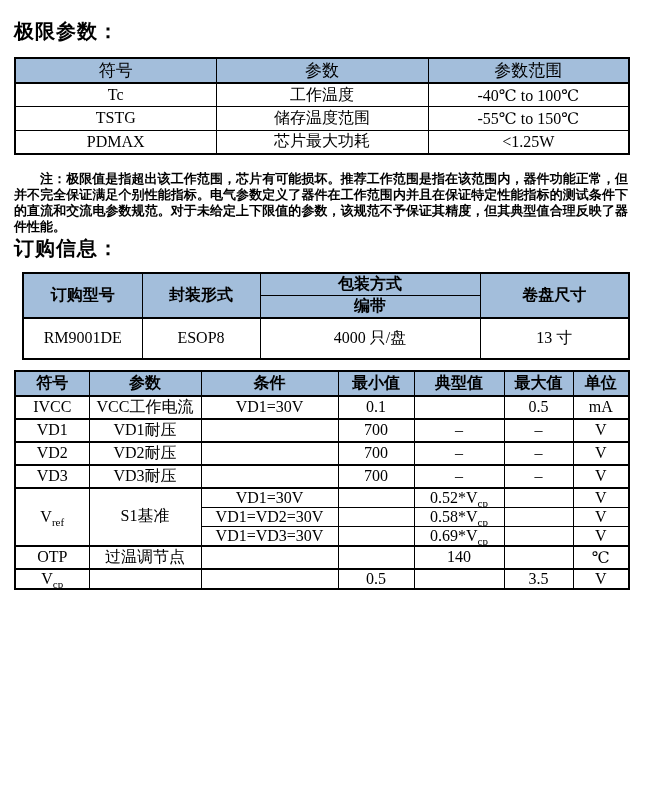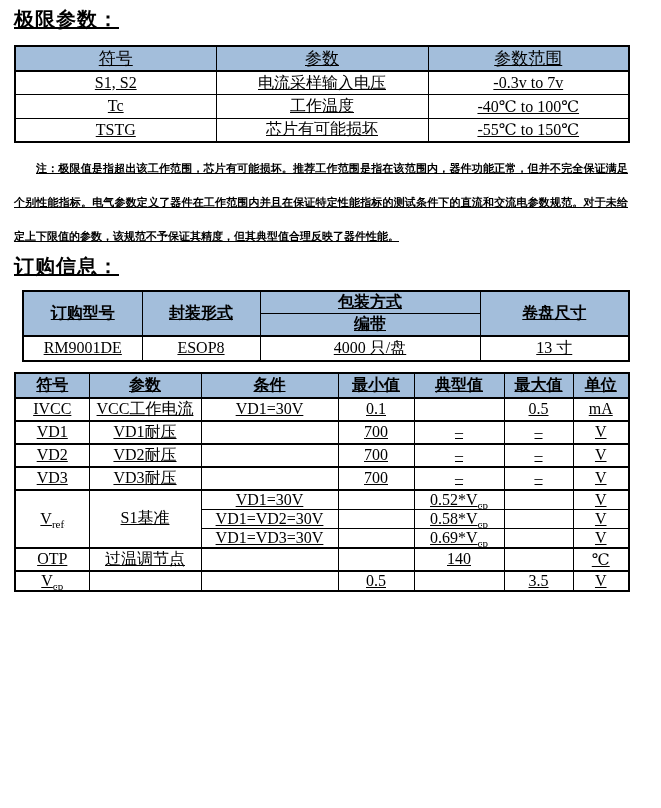--- a/index.html
+++ b/index.html
@@ -3,21 +3,21 @@
 <meta charset="utf-8">
 <style>
   :root { --header-bg:#a3bedb; --border:#000000; }
   * { box-sizing:border-box; }
   html,body { margin:0; padding:0; }
   body {
     width:661px; height:808px; background:#ffffff; color:#000;
     font-family:"Liberation Serif","DejaVu Serif",serif;
     overflow:hidden;
   }
-  .page { padding:6px 30px 0 14px;text-decoration:underline; }
+  .page { padding:18px 30px 0 14px; }
 
   h2.section-title {
     margin:0; font-family:"Liberation Sans","DejaVu Sans",sans-serif;
     font-size:20px; font-weight:bold; letter-spacing:1px; color:#000;
   }
   .subtitle {
     font-size:13px; font-weight:normal; letter-spacing:0;
     font-family:"Liberation Sans","DejaVu Sans",sans-serif;
   }
 
@@ -27,30 +27,30 @@
     padding:0 2px; font-size:16px; overflow:hidden; white-space:nowrap;
   }
   table.t thead th { background:var(--header-bg); }
   table.t thead { border-bottom:2px solid var(--border); }
 
   .t1 { width:614px; margin-top:12px; }
   .t1 thead th { height:24px; font-weight:normal; font-size:17px; }
   .t1 td { height:23.5px; }
 
   .note-paragraph {
-    margin:8px 0 0 0; width:614px;
+    margin:16px 0 0 0; width:614px;
     font-family:"Liberation Sans","DejaVu Sans",sans-serif;
-    font-size:11px; font-weight:600; line-height:34px;
+    font-size:13px; font-weight:600; line-height:16px;
     text-align:justify; text-indent:2em;
   }
 
   .title-ordering { margin-top:10px; }
   .t2 { width:606px; margin:10px 0 0 8px; }
   .t2 th { height:22px; font-family:"Liberation Sans","DejaVu Sans",sans-serif; font-weight:bold; }
-  .t2 td { height:25px; }
+  .t2 td { height:41px; }
 
   .title-electrical { margin-top:26px; }
   .t3 { width:614px; margin-top:10px; }
   .t3 th { height:25px; font-family:"Liberation Sans","DejaVu Sans",sans-serif; font-weight:bold; }
   .t3 td { height:16px; }
   .t3 tr.thick td { border-top-width:2px; }
 
   sub { font-size:11px; line-height:0; }
 
   .notes { margin-top:12px; font-family:"Liberation Sans","DejaVu Sans",sans-serif;
@@ -72,33 +72,33 @@
       </colgroup>
     <thead>
       <tr>
         <th>符号</th>
         <th>参数</th>
         <th>参数范围</th>
       </tr>
     </thead>
     <tbody>
       <tr>
-        <td>S1, S2</td>
-        <td>电流采样输入电压</td>
-        <td>-0.3v to 7v</td>
-      </tr>
-      <tr>
         <td>Tc</td>
         <td>工作温度</td>
         <td>-40℃ to 100℃</td>
       </tr>
       <tr>
         <td>TSTG</td>
-        <td>芯片有可能损坏</td>
+        <td>储存温度范围</td>
         <td>-55℃ to 150℃</td>
+      </tr>
+      <tr>
+        <td>PDMAX</td>
+        <td>芯片最大功耗</td>
+        <td>&lt;1.25W</td>
       </tr>
     </tbody>
   </table>
 
   <p class="note-paragraph">注：极限值是指超出该工作范围，芯片有可能损坏。推荐工作范围是指在该范围内，器件功能正常，但并不完全保证满足个别性能指标。电气参数定义了器件在工作范围内并且在保证特定性能指标的测试条件下的直流和交流电参数规范。对于未给定上下限值的参数，该规范不予保证其精度，但其典型值合理反映了器件性能。</p>
 
   <h2 class="section-title title-ordering">订购信息：</h2>
 
   <table class="t t2">
     <colgroup>

